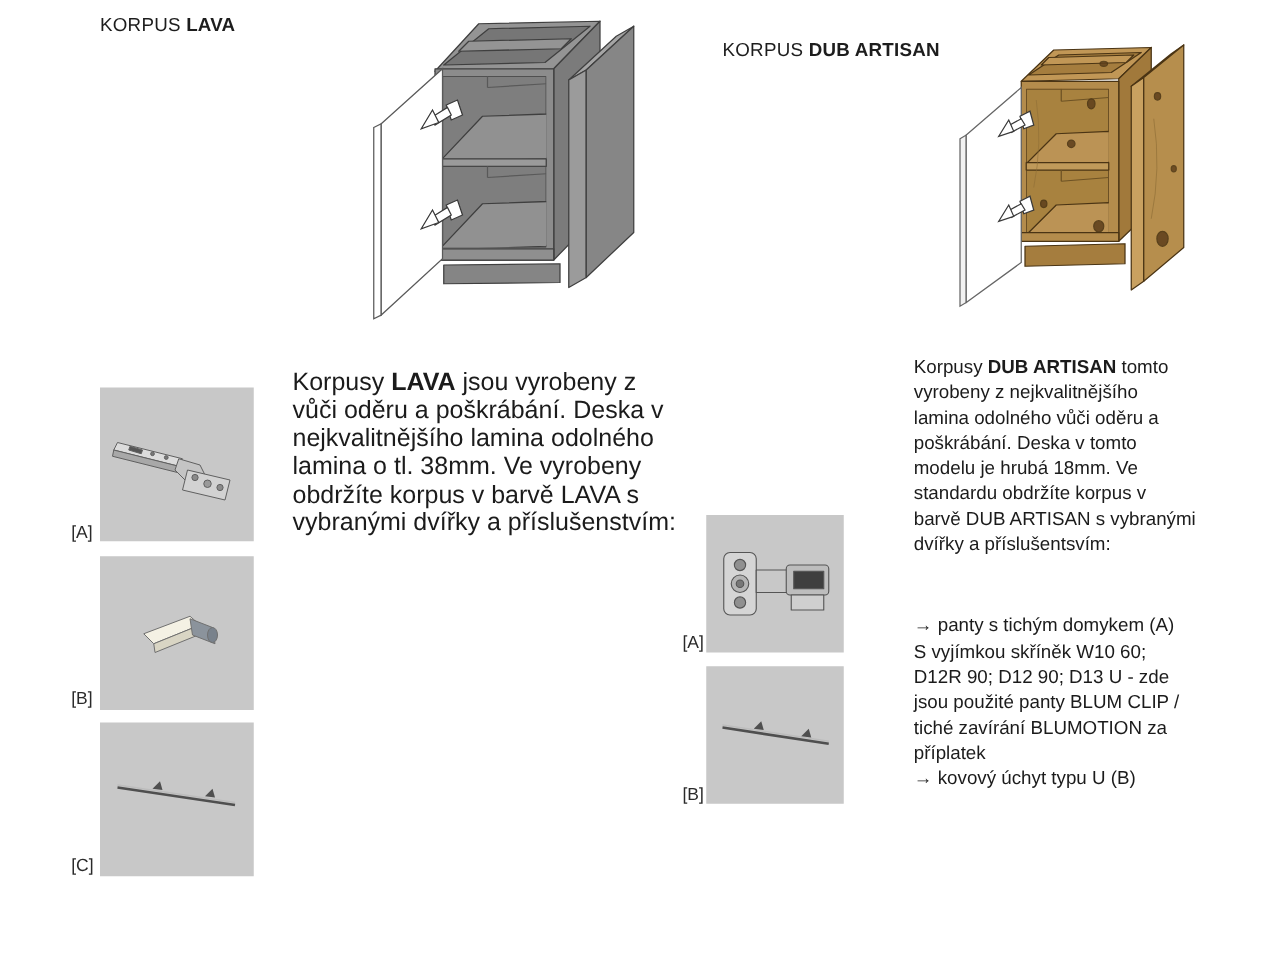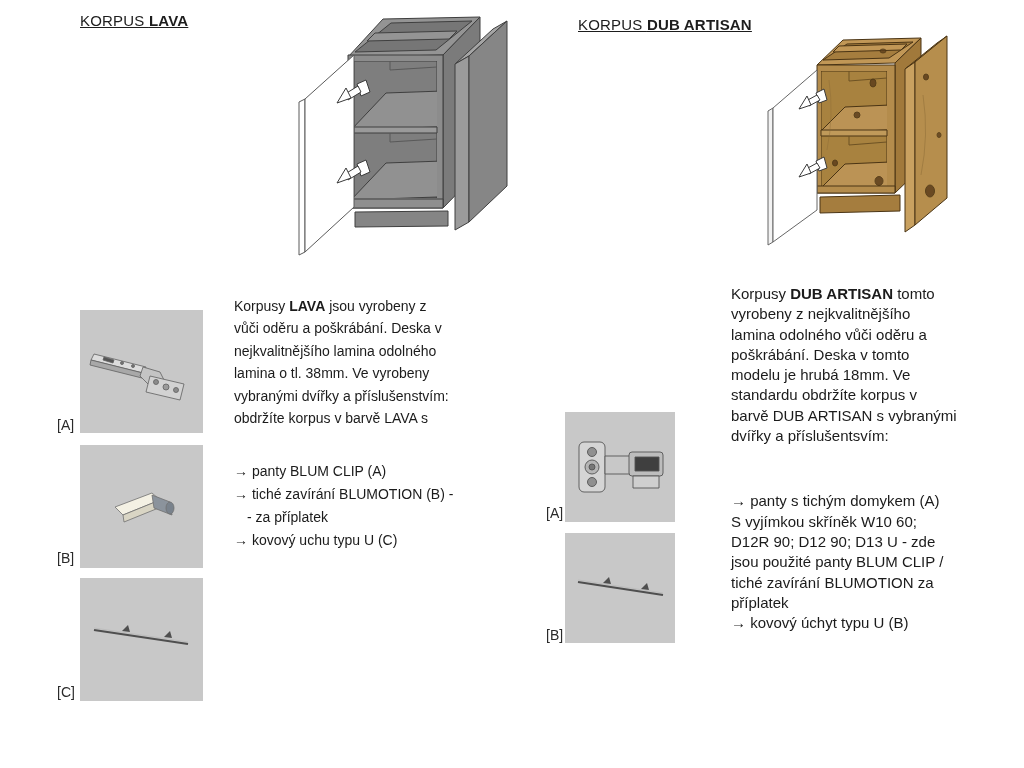--- a/index.html
+++ b/index.html
@@ -1,24 +1,24 @@
 <!DOCTYPE html>
 <html><head>
 <meta charset="utf-8">
 <style>
   html,body{margin:0;padding:0;background:#ffffff;}
   .page{position:relative;width:1024px;height:768px;background:#ffffff;overflow:hidden;
         font-family:"Liberation Sans",sans-serif;}
   .abs{position:absolute;}
-  .section-title{font-size:15px;color:#1d1d1d;letter-spacing:.2px;white-space:nowrap;text-decoration:underline;}
+  .section-title{font-size:15px;color:#1d1d1d;letter-spacing:.2px;white-space:nowrap;}
   .section-title .bold{font-weight:bold;}
   .textblock{color:#1b1b1b;}
   .textblock .tline{white-space:nowrap;}
   .textblock .bold{font-weight:bold;}
-  .lava-text{left:234px;top:295px;width:305px;font-size:14px;line-height:22.4px;}
+  .lava-text{left:234px;top:295px;width:305px;font-size:20px;line-height:22.4px;}
   .lava-text .features{margin-top:31px;line-height:23px;}
   .dub-text{left:731px;top:284px;width:300px;font-size:15px;line-height:20.3px;}
   .dub-text .features{margin-top:45px;line-height:20.3px;}
   .indent{padding-left:13px;}
   .thumb{background:#c8c8c8;}
   .thumb svg{display:block;}
   .thumb-label{font-size:14px;color:#2a2a2a;line-height:17px;}
 </style>
 </head>
 <body>
@@ -85,28 +85,22 @@
     </g>
     <use href="#hingeL" x="52" y="82"></use>
     <use href="#hingeL" x="52" y="162"></use>
   </svg>
 
   <div class="abs textblock lava-text">
     <div class="tline"><span>Korpusy </span><span class="bold">LAVA</span><span> jsou vyrobeny z</span></div>
     <div class="tline">vůči oděru a poškrábání. Deska v</div>
     <div class="tline">nejkvalitnějšího lamina odolného</div>
     <div class="tline">lamina o tl. 38mm. Ve vyrobeny</div>
+    <div class="tline">obdržíte korpus v barvě LAVA s</div>
     <div class="tline">vybranými dvířky a příslušenstvím:</div>
-    <div class="tline">obdržíte korpus v barvě LAVA s</div>
-    <div class="features">
-      <div class="tline">→ panty BLUM CLIP (A)</div>
-      <div class="tline">→  tiché zavírání BLUMOTION (B) -</div>
-      <div class="tline indent">- za příplatek</div>
-      <div class="tline">→ kovový uchu typu U (C)</div>
-    </div>
   </div>
 
   <div class="abs thumb" style="left:80px;top:310px;width:123px;height:123px;">
     <svg width="123" height="123" viewBox="0 0 123 123">
       <g stroke="#606060" stroke-width="0.8" stroke-linejoin="round">
         <polygon points="14,44 66,57 63,63 11,50" fill="#dcdcdc"></polygon>
         <polygon points="11,50 63,63 62,68 10,55" fill="#a8a8a8"></polygon>
         <polygon points="24,47 34,50 33,53 23,50" fill="#555555"></polygon>
         <polygon points="63,57 80,62 86,74 70,76 60,66" fill="#c4c4c4"></polygon>
         <polygon points="70,66 104,74 100,90 66,82" fill="#d2d2d2"></polygon>
@@ -135,21 +129,21 @@
   <div class="abs thumb" style="left:80px;top:578px;width:123px;height:123px;">
     <svg width="123" height="123" viewBox="0 0 123 123">
       <line x1="14" y1="50" x2="108" y2="64" stroke="#bcbcbc" stroke-width="1.2"></line>
       <line x1="14" y1="52" x2="108" y2="66" stroke="#4f4f4f" stroke-width="2.2"></line>
       <polygon points="42,53 48,47 50,54" fill="#4f4f4f"></polygon>
       <polygon points="84,59 90,53 92,60" fill="#4f4f4f"></polygon>
     </svg>
   </div>
   <div class="abs thumb-label" style="left:57px;top:684px;">[C]</div>
 
-  <div class="abs section-title" style="left:578px;top:16px;">
+  <div class="abs section-title" style="left:578px;top:32px;">
     <span>KORPUS </span><span class="bold">DUB ARTISAN</span>
   </div>
 
   <svg class="abs" style="left:765px;top:25px;" width="200" height="235" viewBox="0 0 200 235">
     <defs>
       <clipPath id="rc1">
           <rect x="56" y="46" width="66" height="59"></rect>
         </clipPath>
       <clipPath id="rc2">
           <rect x="56" y="111" width="66" height="52"></rect>

